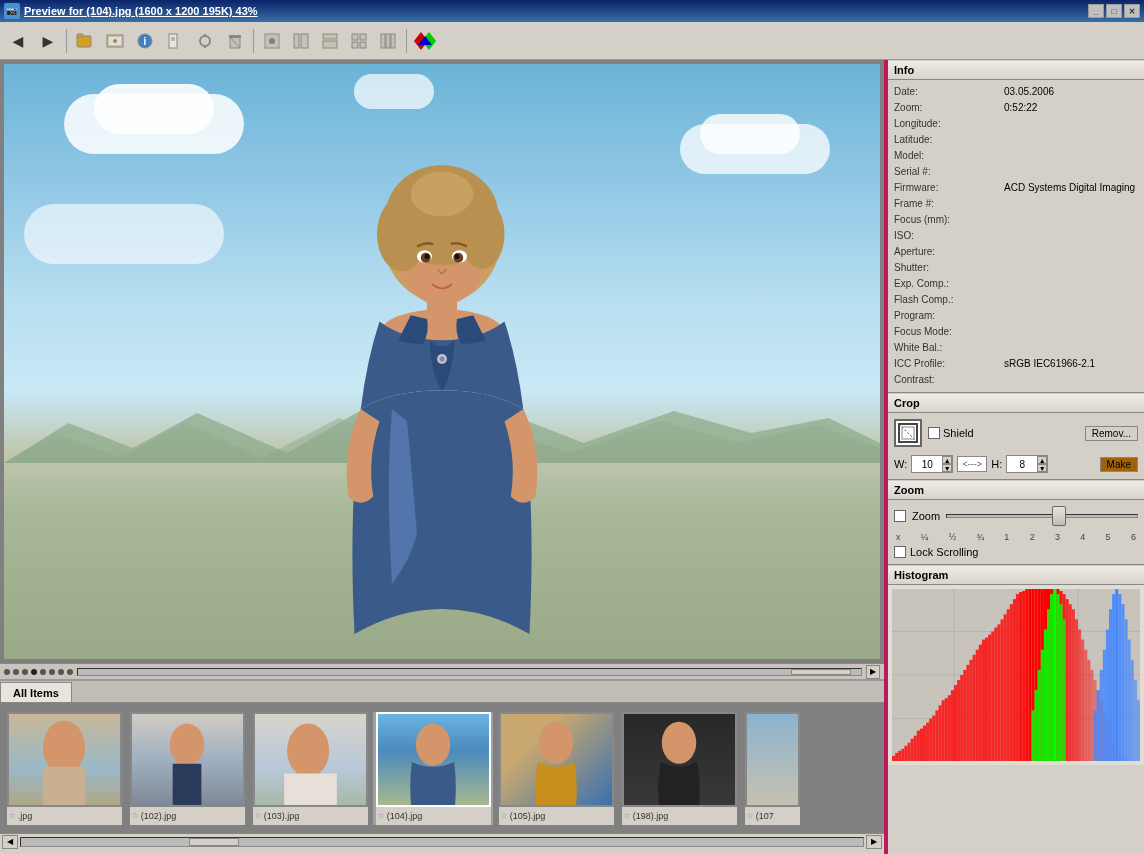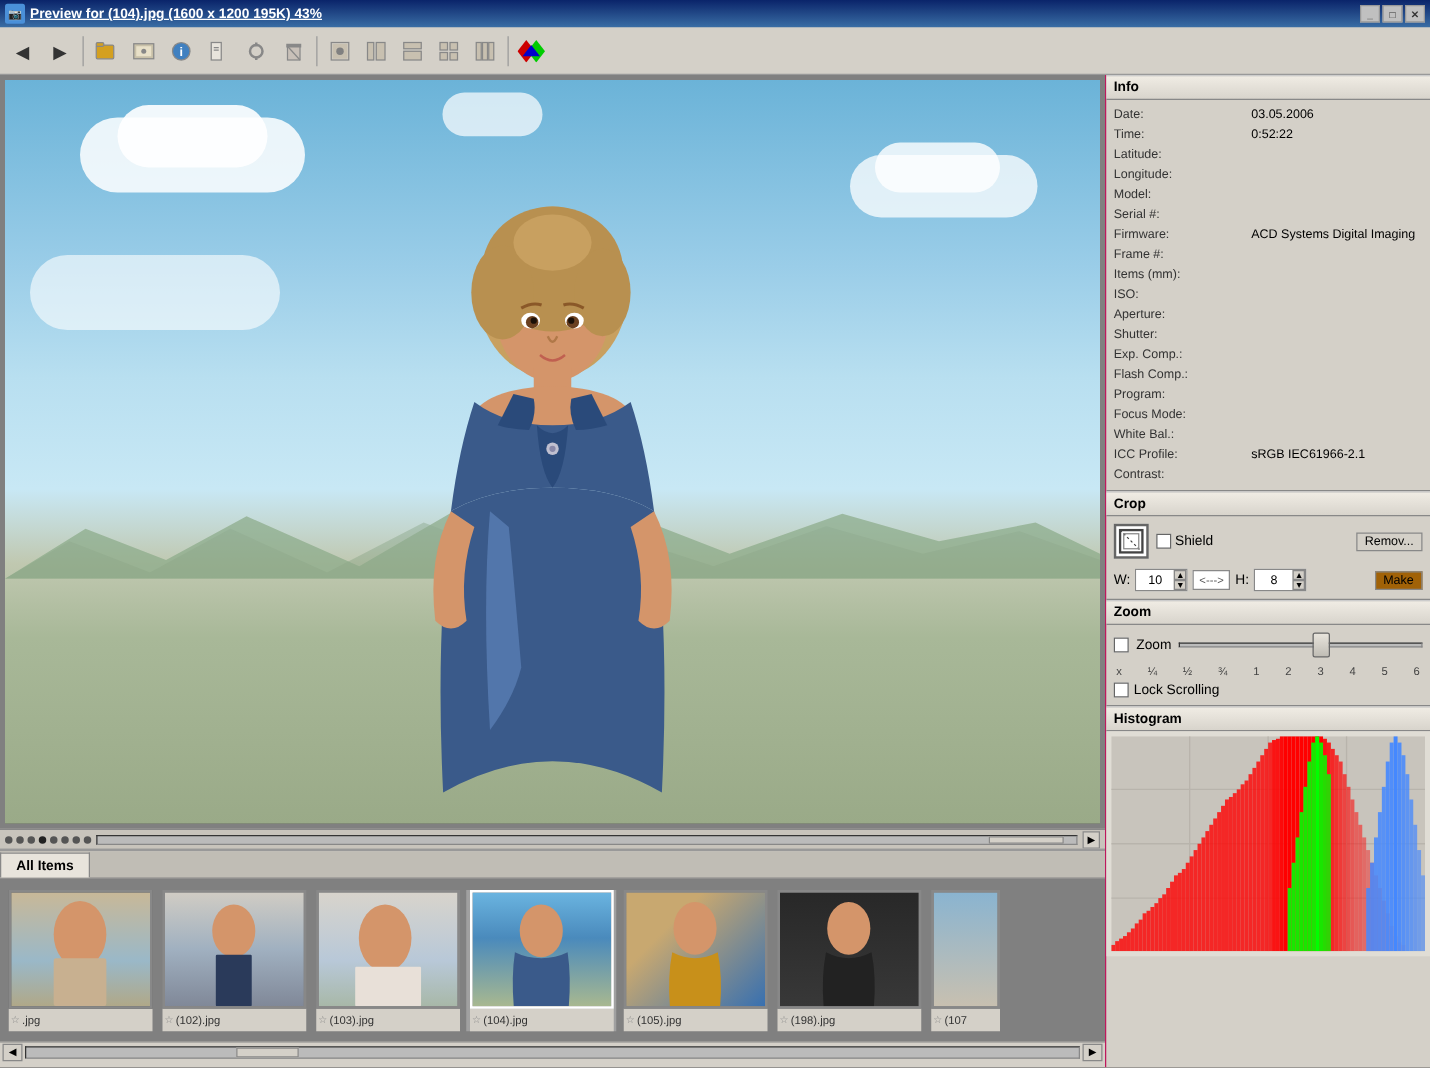--- a/index.html
+++ b/index.html
@@ -150,21 +150,21 @@
       border-top: 1px solid #888;
     }
     .ts-btn { width: 16px; height: 14px; background: #d4d0c8; border: 1px solid #888; display: flex; align-items: center; justify-content: center; font-size: 8px; cursor: pointer; }
     .ts-track { flex: 1; height: 10px; background: #bbb; border: 1px inset #888; position: relative; }
     .ts-thumb { position: absolute; left: 20%; top: 0; width: 50px; height: 100%; background: #d4d0c8; border: 1px solid #888; }
 
     
     #right-panel {
       width: 260px;
       background: #d4d0c8;
-      border-left: 1px solid #be185d;
+      border-left: 4px solid #be185d;
       display: flex;
       flex-direction: column;
       overflow-y: auto;
     }
 
     
     .section-header {
       background: linear-gradient(to bottom, #f0ece4, #d8d4cc);
       border-bottom: 1px solid #888;
       border-top: 1px solid #ccc;
@@ -549,49 +549,49 @@
       <div id="info-section">
         <div class="section-header">
           <span>Info</span>
         </div>
         <div class="info-grid">
           <div class="info-row">
             <span class="info-label">Date:</span>
             <span class="info-value">03.05.2006</span>
           </div>
           <div class="info-row">
-            <span class="info-label">Time:</span>
+            <span class="info-label">Zoom:</span>
             <span class="info-value">0:52:22</span>
           </div>
           <div class="info-row">
+            <span class="info-label">Longitude:</span>
+            <span class="info-value"></span>
+          </div>
+          <div class="info-row">
             <span class="info-label">Latitude:</span>
-            <span class="info-value"></span>
-          </div>
-          <div class="info-row">
-            <span class="info-label">Longitude:</span>
             <span class="info-value"></span>
           </div>
           <div class="info-row">
             <span class="info-label">Model:</span>
             <span class="info-value"></span>
           </div>
           <div class="info-row">
             <span class="info-label">Serial #:</span>
             <span class="info-value"></span>
           </div>
           <div class="info-row">
             <span class="info-label">Firmware:</span>
             <span class="info-value">ACD Systems Digital Imaging</span>
           </div>
           <div class="info-row">
             <span class="info-label">Frame #:</span>
             <span class="info-value"></span>
           </div>
           <div class="info-row">
-            <span class="info-label">Items (mm):</span>
+            <span class="info-label">Focus (mm):</span>
             <span class="info-value"></span>
           </div>
           <div class="info-row">
             <span class="info-label">ISO:</span>
             <span class="info-value"></span>
           </div>
           <div class="info-row">
             <span class="info-label">Aperture:</span>
             <span class="info-value"></span>
           </div>

